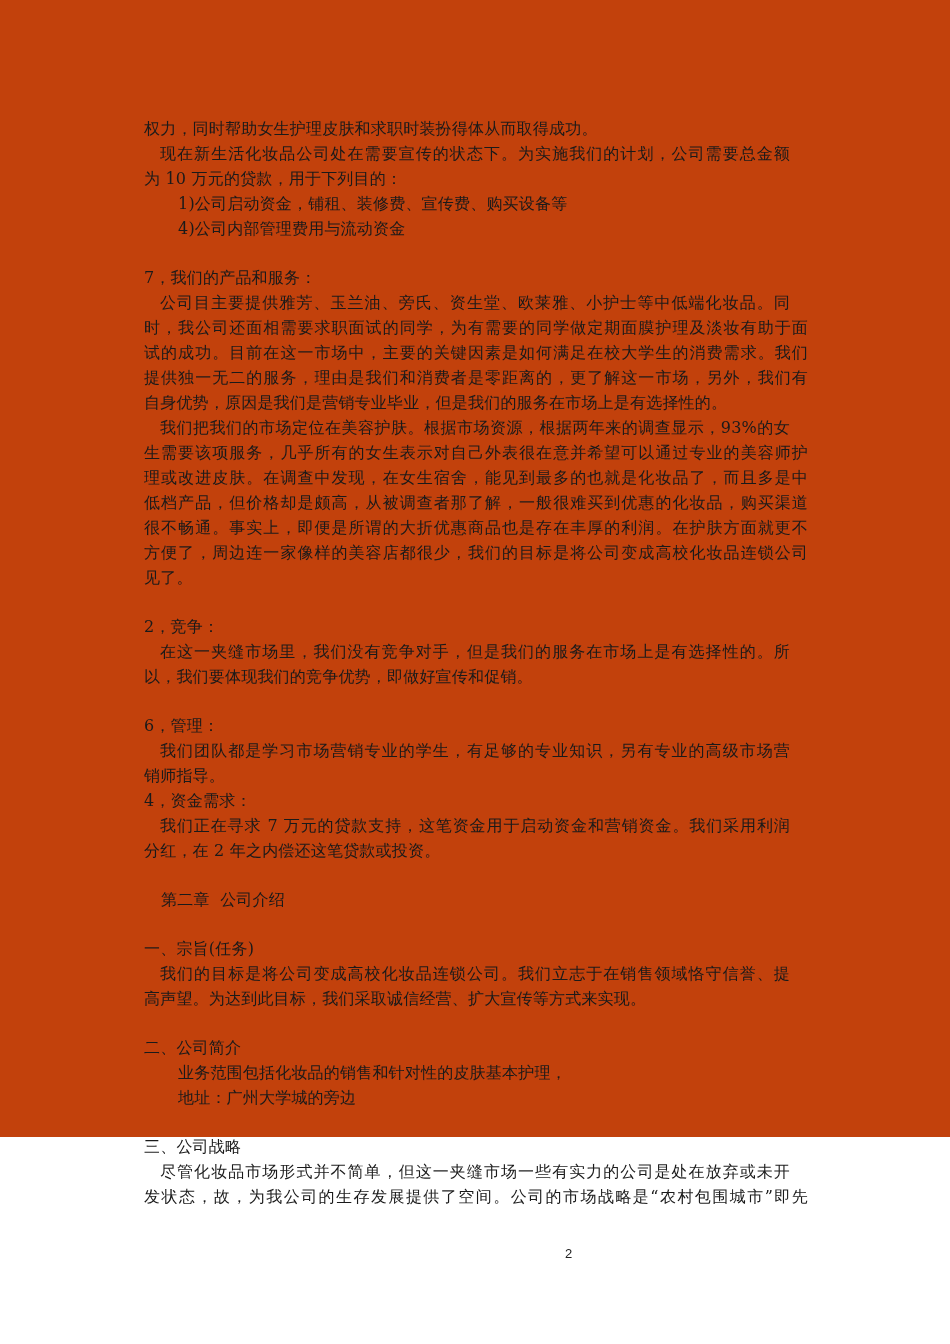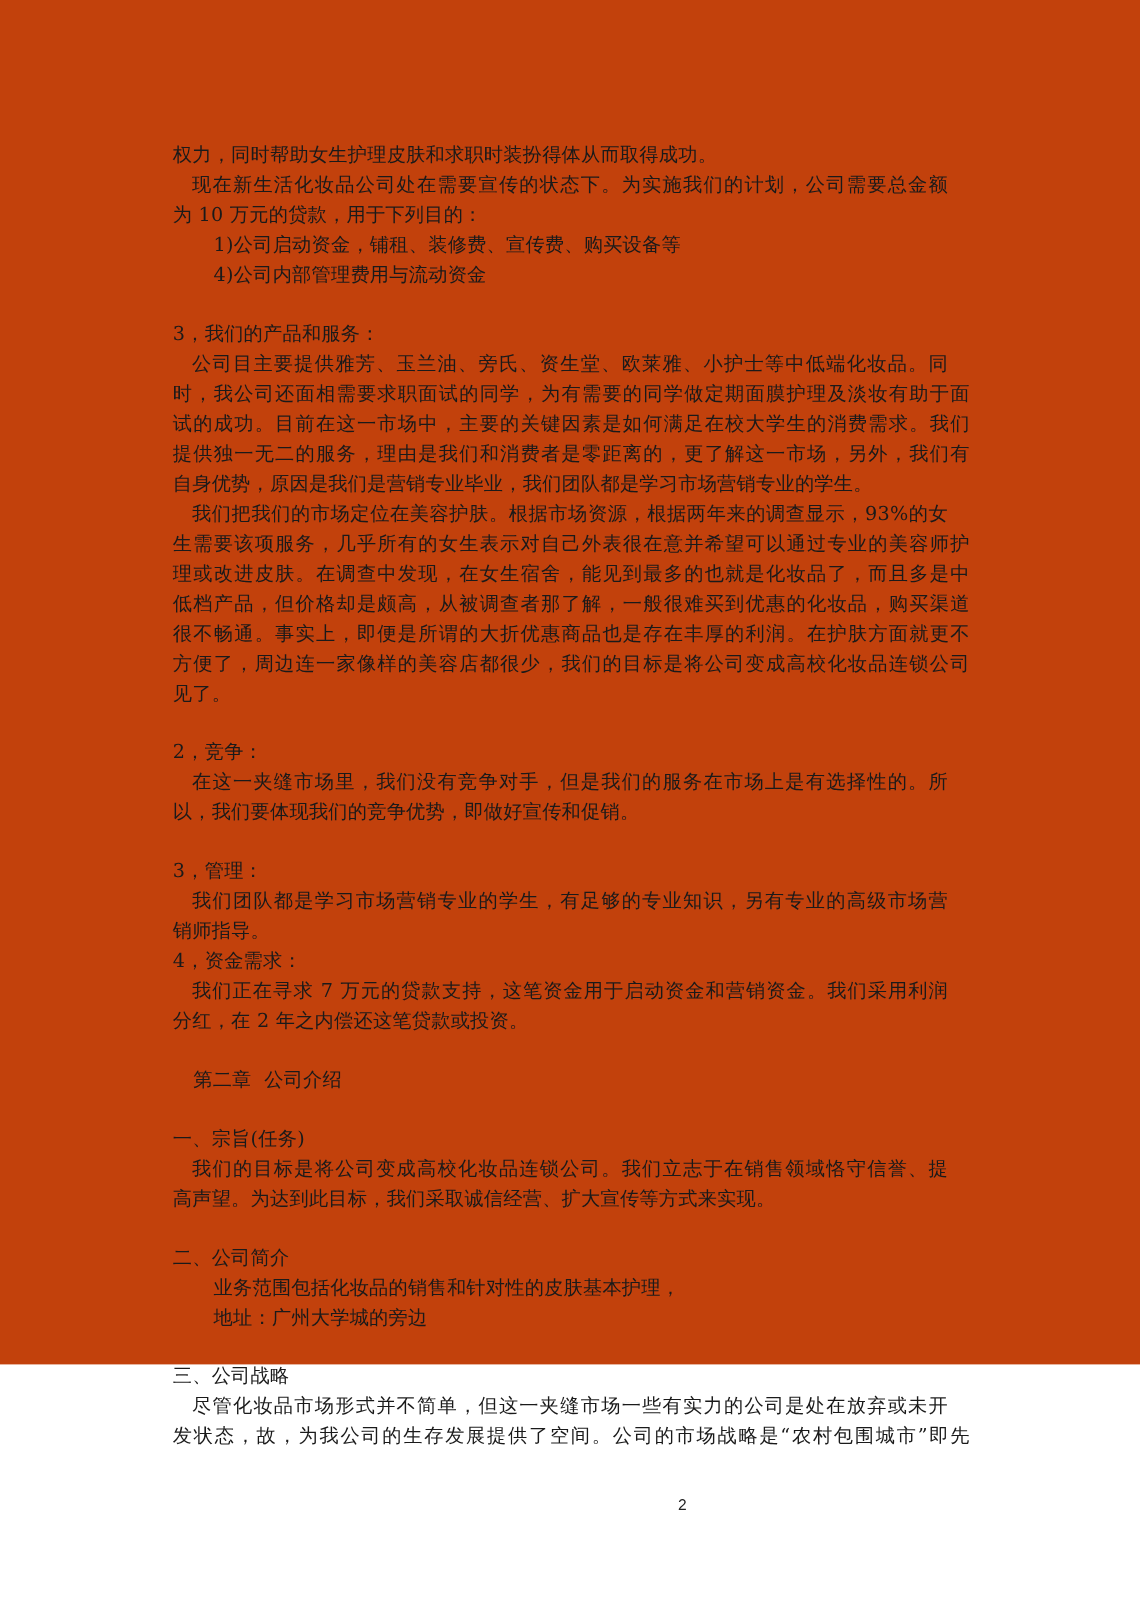--- a/index.html
+++ b/index.html
@@ -21,40 +21,40 @@
 
 <div class="page">
   <div class="content">
 
     <div class="line" style="top:0px">权力，同时帮助女生护理皮肤和求职时装扮得体从而取得成功。</div>
     <div class="line indent-j" style="top:25px">现在新生活化妆品公司处在需要宣传的状态下。为实施我们的计划，公司需要总金额</div>
     <div class="line" style="top:50px">为 10 万元的贷款，用于下列目的：</div>
     <div class="line indent" style="top:75px">1)公司启动资金，铺租、装修费、宣传费、购买设备等</div>
     <div class="line indent" style="top:100px">4)公司内部管理费用与流动资金</div>
 
-    <div class="line" style="top:149px">3，我们的产品和服务：</div>
+    <div class="line" style="top:149px">7，我们的产品和服务：</div>
     <div class="line indent-j" style="top:174px">公司目主要提供雅芳、玉兰油、旁氏、资生堂、欧莱雅、小护士等中低端化妆品。同</div>
     <div class="line justify" style="top:199px">时，我公司还面相需要求职面试的同学，为有需要的同学做定期面膜护理及淡妆有助于面</div>
     <div class="line justify" style="top:224px">试的成功。目前在这一市场中，主要的关键因素是如何满足在校大学生的消费需求。我们</div>
     <div class="line justify" style="top:249px">提供独一无二的服务，理由是我们和消费者是零距离的，更了解这一市场，另外，我们有</div>
-    <div class="line" style="top:274px">自身优势，原因是我们是营销专业毕业，我们团队都是学习市场营销专业的学生。</div>
+    <div class="line" style="top:274px">自身优势，原因是我们是营销专业毕业，但是我们的服务在市场上是有选择性的。</div>
 
     <div class="line indent-j" style="top:299px">我们把我们的市场定位在美容护肤。根据市场资源，根据两年来的调查显示，93%的女</div>
     <div class="line justify" style="top:324px">生需要该项服务，几乎所有的女生表示对自己外表很在意并希望可以通过专业的美容师护</div>
     <div class="line justify" style="top:349px">理或改进皮肤。在调查中发现，在女生宿舍，能见到最多的也就是化妆品了，而且多是中</div>
     <div class="line justify" style="top:374px">低档产品，但价格却是颇高，从被调查者那了解，一般很难买到优惠的化妆品，购买渠道</div>
     <div class="line justify" style="top:399px">很不畅通。事实上，即便是所谓的大折优惠商品也是存在丰厚的利润。在护肤方面就更不</div>
     <div class="line justify" style="top:424px">方便了，周边连一家像样的美容店都很少，我们的目标是将公司变成高校化妆品连锁公司</div>
     <div class="line" style="top:449px">见了。</div>
 
     <div class="line" style="top:498px">2，竞争：</div>
     <div class="line indent-j" style="top:523px">在这一夹缝市场里，我们没有竞争对手，但是我们的服务在市场上是有选择性的。所</div>
     <div class="line" style="top:548px">以，我们要体现我们的竞争优势，即做好宣传和促销。</div>
 
-    <div class="line" style="top:597px">3，管理：</div>
+    <div class="line" style="top:597px">6，管理：</div>
     <div class="line indent-j" style="top:622px">我们团队都是学习市场营销专业的学生，有足够的专业知识，另有专业的高级市场营</div>
     <div class="line" style="top:647px">销师指导。</div>
 
     <div class="line" style="top:672px">4，资金需求：</div>
     <div class="line indent-j" style="top:697px">我们正在寻求 7 万元的贷款支持，这笔资金用于启动资金和营销资金。我们采用利润</div>
     <div class="line" style="top:722px">分红，在 2 年之内偿还这笔贷款或投资。</div>
 
     <div class="line chapter" style="top:771px; white-space:pre">第二章  公司介绍</div>
 
     <div class="line" style="top:820px">一、宗旨(任务)</div>

